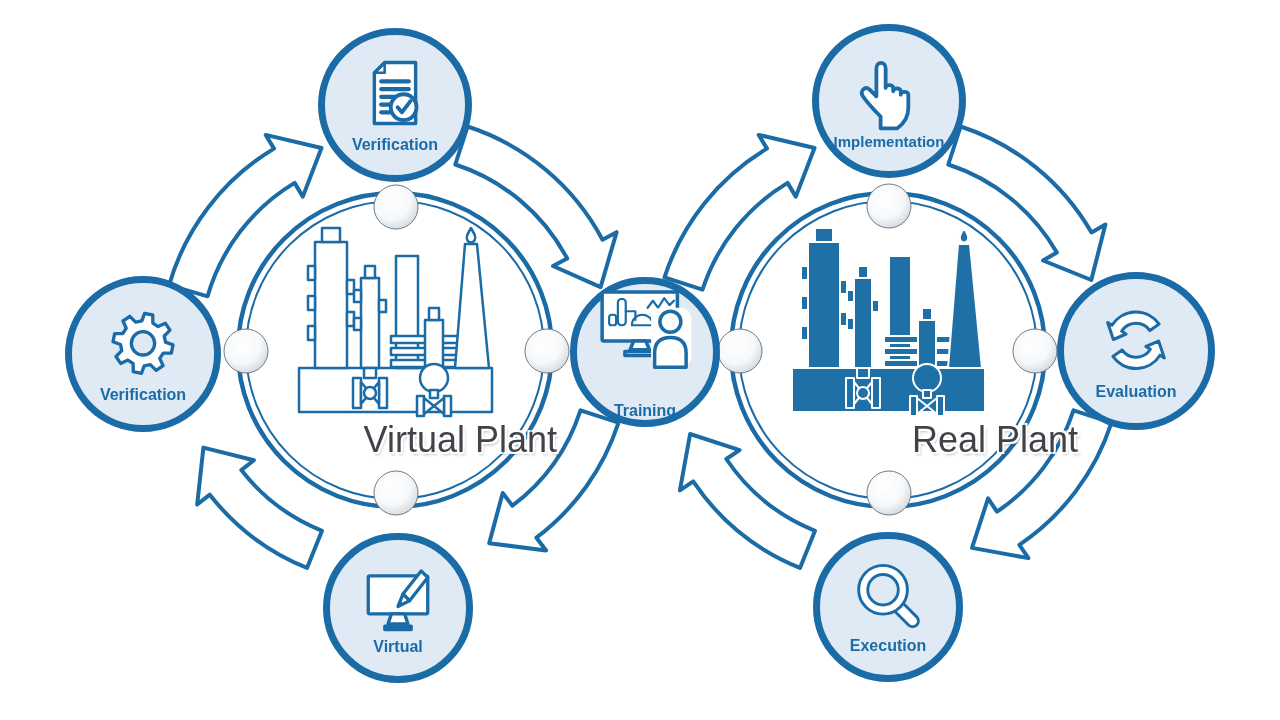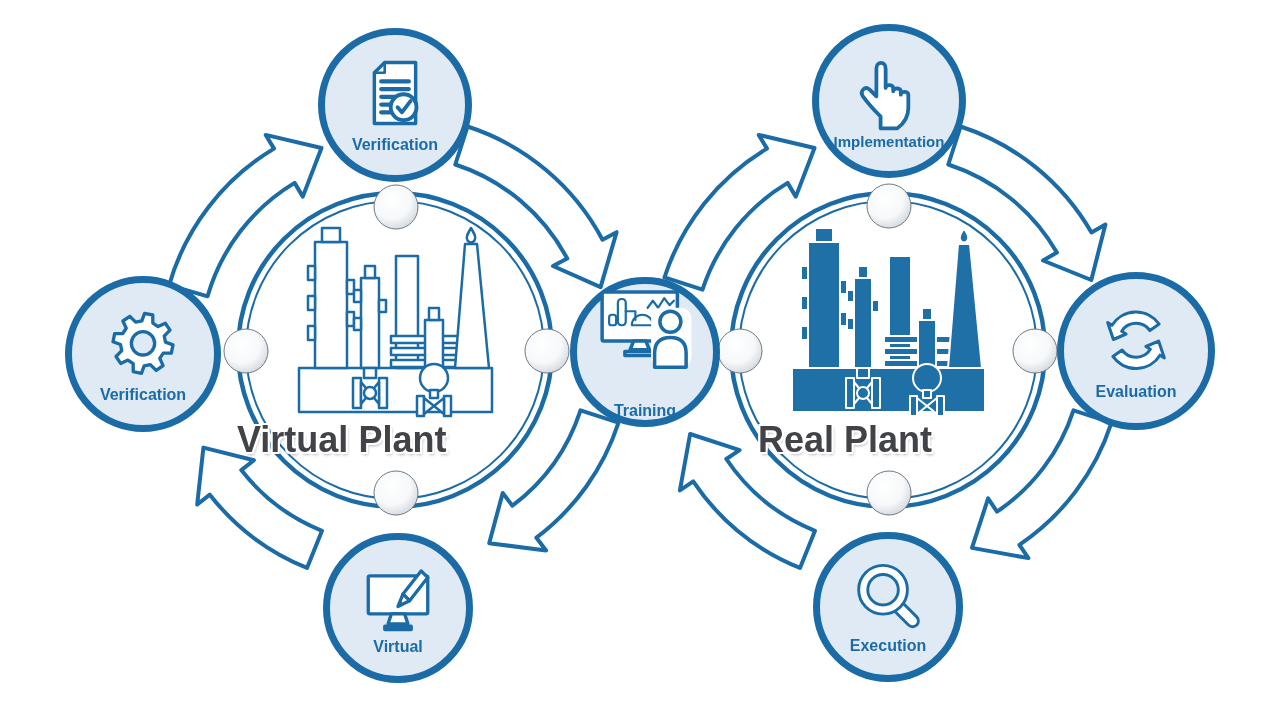--- a/index.html
+++ b/index.html
@@ -16,24 +16,23 @@
   .node{
     position:absolute;z-index:2;border-radius:50%;
     background:#dfeaf5;border:7px solid #1b6ba6;box-sizing:border-box;
     display:flex;flex-direction:column;align-items:center;justify-content:center;
   }
   .nlabel{
     font-weight:bold;font-size:16px;color:#1b6ba6;line-height:1;
     margin-top:2px;white-space:nowrap;
   }
   .title{
-    position:absolute;z-index:2;width:320px;text-align:left;
+    position:absolute;z-index:2;width:320px;text-align:right;
     font-size:36px;color:#414349;letter-spacing:0;
     text-shadow:-2px -2px 0 #fff,2px -2px 0 #fff,-2px 2px 0 #fff,2px 2px 0 #fff,2px 3px 3px rgba(0,0,0,.28);
-    font-weight:bold;
   }
   .ic-fill{fill:#ffffff;stroke:#1b6ba6;stroke-linejoin:round;}
   .ic-line{fill:none;stroke:#1b6ba6;stroke-linecap:round;stroke-linejoin:round;}
 </style>
 </head>
 <body>
 
 <svg id="canvas" width="1280" height="720" viewBox="0 0 1280 720">
   <defs>
     <radialGradient id="sph" cx="40%" cy="35%" r="78%">

